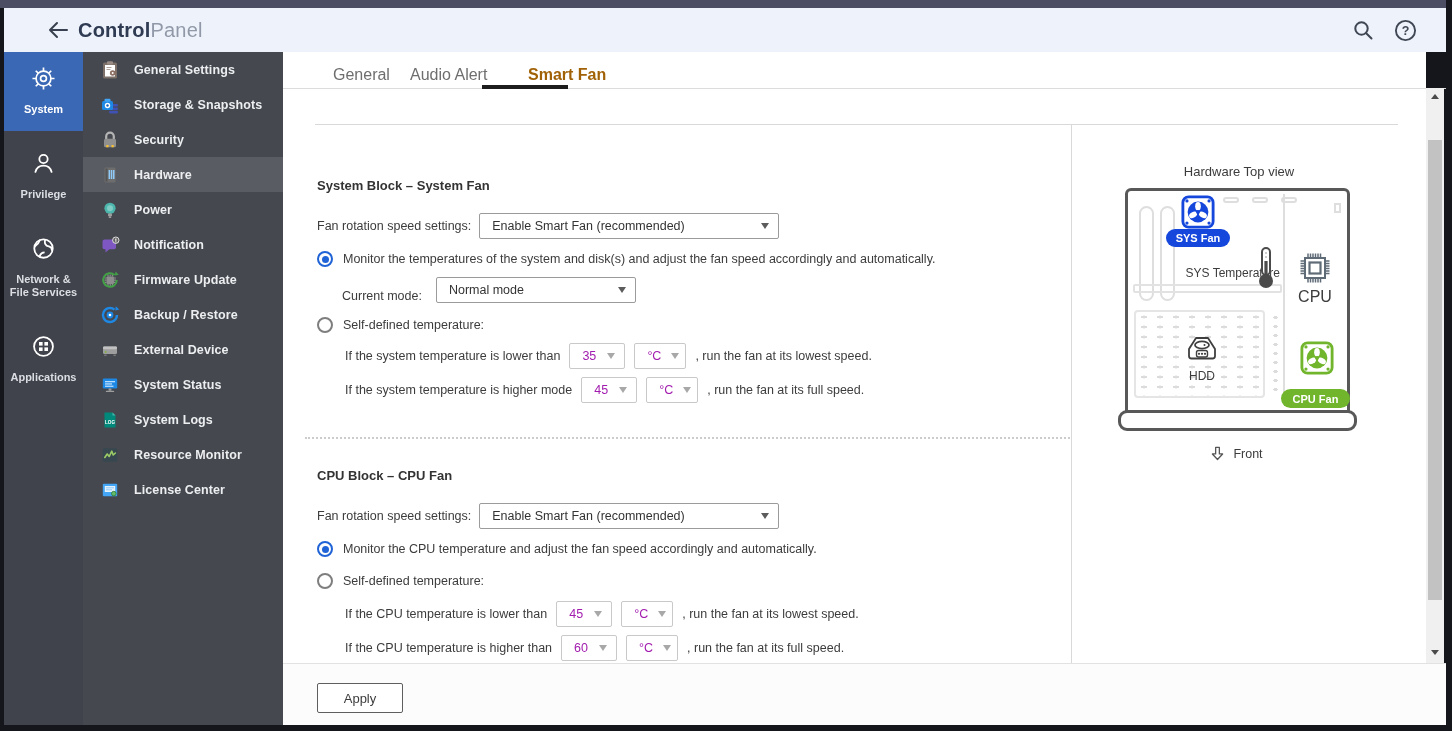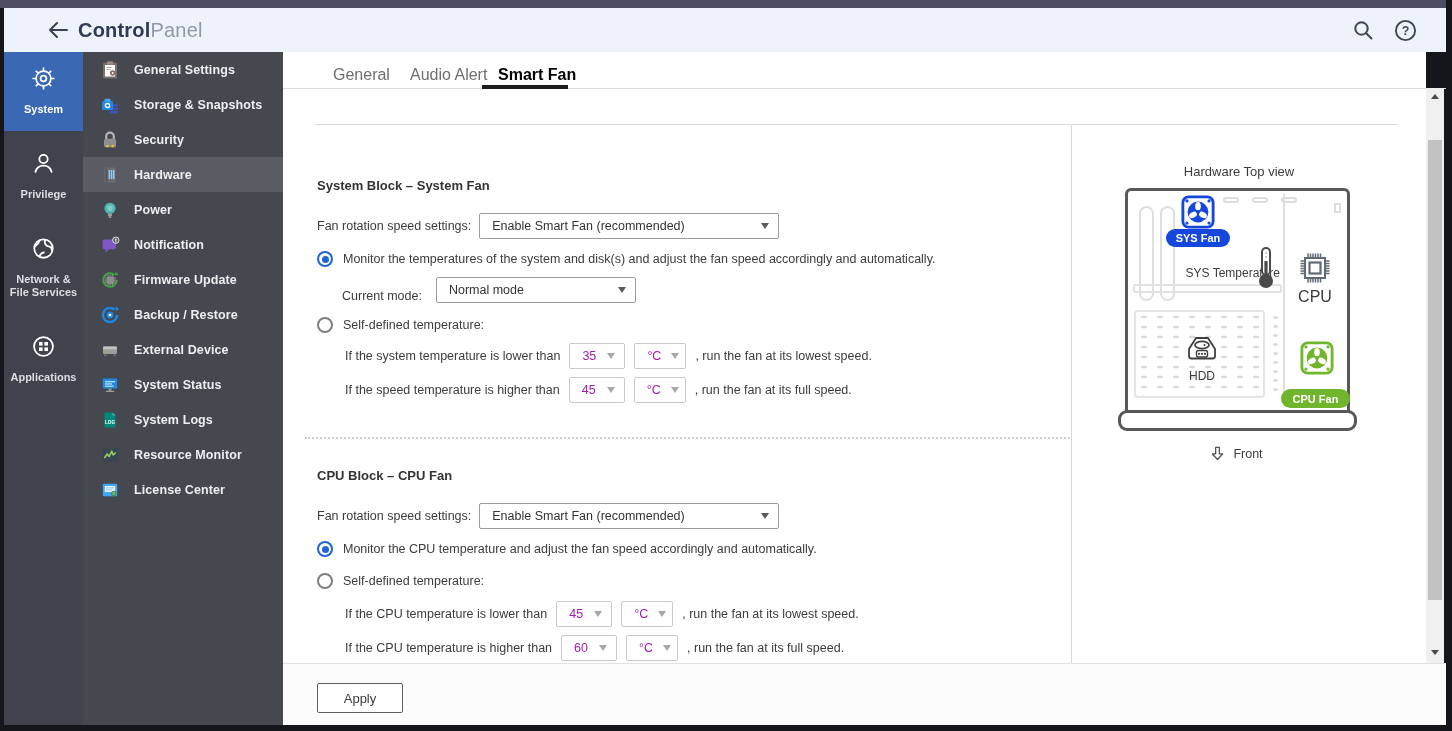--- a/index.html
+++ b/index.html
@@ -35,21 +35,21 @@
   #secondary-nav { left:83px; top:52px; width:200px; height:673px; background:#45484f; }
   .sitem { height:35px; display:flex; align-items:center; gap:14px; padding-left:16px; cursor:pointer; }
   .sitem .slabel { font-size:12.5px; font-weight:700; color:#eceef0; letter-spacing:.1px; }
   .sitem.selected { background:#5a5c63; }
   .sicon { width:21px; height:21px; display:flex; align-items:center; justify-content:center; }
 
   
   #content { left:283px; top:52px; width:1143px; height:611px; background:#ffffff; }
   #tab-border { position:absolute; left:0; top:36px; width:1163px; height:1px; background:#dcdcdc; }
   .tab { position:absolute; top:14px; font-size:16px; color:#6e6e6e; cursor:pointer; white-space:nowrap; }
-  .tab.active { color:#000000; font-weight:700; }
+  .tab.active { color:#a16207; font-weight:700;margin-left:30px; }
   #tab-underline { position:absolute; left:199px; top:33px; width:86px; height:4px; background:#1d1d1d; }
   #hrule { position:absolute; left:32px; top:72px; width:1083px; height:1px; background:#d9d9d9; }
   #vdivider { position:absolute; left:788px; top:73px; height:538px; width:1px; background:#d9d9d9; }
 
   .sec-title { position:absolute; font-size:13px; color:#333; font-weight:700; }
   .row { position:absolute; display:flex; align-items:center; }
   .lbl { font-size:12.5px; color:#3c3c3c; white-space:nowrap; }
 
   .dd { height:26px; background:#fff; border:1px solid #9b9b9b; border-radius:2px; display:flex; align-items:center; justify-content:space-between; padding:0 9px 0 12px; cursor:pointer; }
   .dd span.val { font-size:12.5px; color:#333; white-space:nowrap; }
@@ -377,21 +377,21 @@
           <span class="val">35</span>
           <span class="caret"></span>
         </div>
         <div class="dd w52 disabled">
           <span class="val">°C</span>
           <span class="caret"></span>
         </div>
         <span class="lbl">, run the fan at its lowest speed.</span>
       </div>
       <div class="temp-row">
-        <span class="lbl">If the speed temperature is higher than</span>
+        <span class="lbl">If the system temperature is higher mode</span>
         <div class="dd w56 disabled">
           <span class="val">45</span>
           <span class="caret"></span>
         </div>
         <div class="dd w52 disabled">
           <span class="val">°C</span>
           <span class="caret"></span>
         </div>
         <span class="lbl">, run the fan at its full speed.</span>
       </div>

